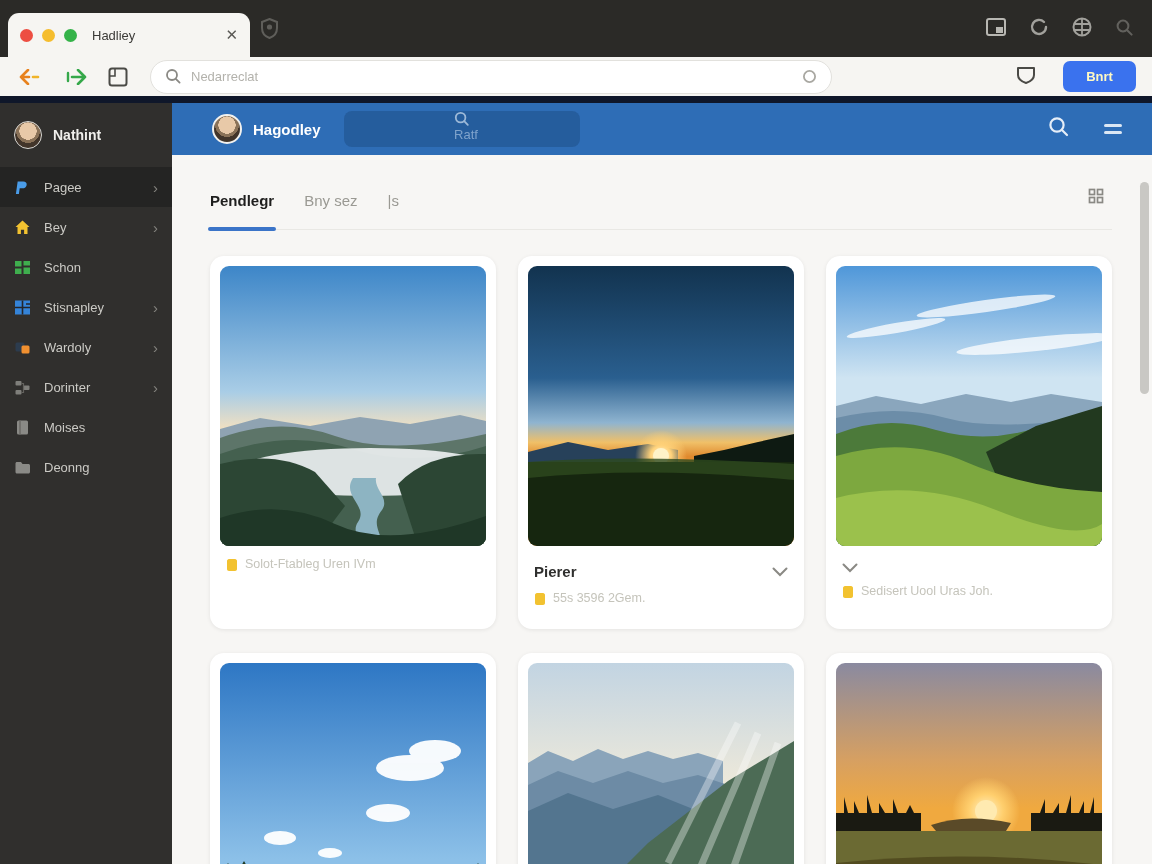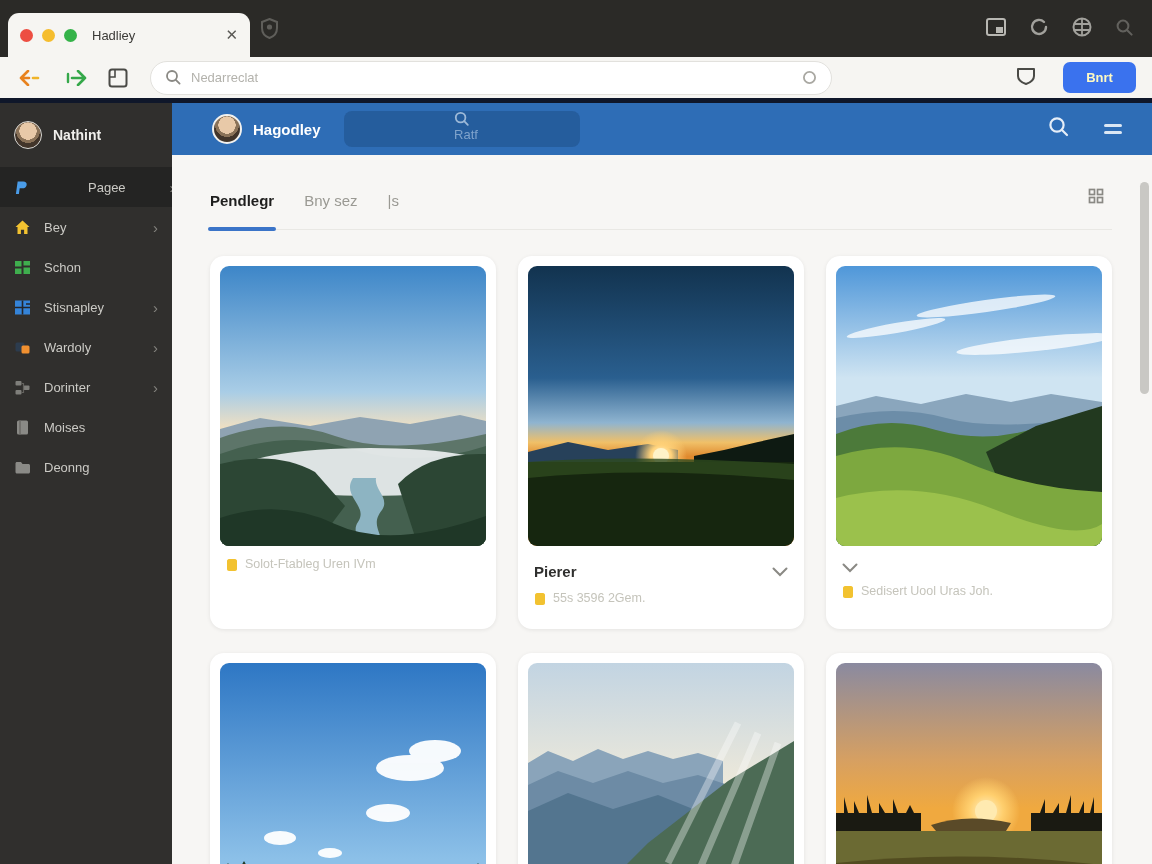--- a/index.html
+++ b/index.html
@@ -13,39 +13,39 @@
     background:#f6f5f2; border-radius:11px 11px 0 0; display:flex; align-items:center; padding:0 12px; }
   .dot { width:13px; height:13px; border-radius:50%; margin-right:9px; }
   .dot.red{background:#ed4e42;} .dot.yellow{background:#f5bd2e;} .dot.green{background:#35b349;}
   .tab-title { font-size:13px; color:#3c3b38; margin-left:6px; flex:1; }
   .tab-close { color:#5a5955; font-size:15px; cursor:default; }
   .chrome-shield { position:absolute; left:260px; top:18px; opacity:.55; }
   .chrome-right { position:absolute; right:18px; top:16px; display:flex; gap:22px; align-items:center; }
 
   
   .toolbar { position:absolute; top:57px; left:0; width:1152px; height:46px; background:#f6f5f2;
-    display:flex; align-items:center; border-bottom:5px solid #0f172a; }
+    display:flex; align-items:center; border-bottom:7px solid #0f172a; }
   .nav-ic { margin-left:18px; display:flex; align-items:center; }
   .urlbar { margin-left:22px; width:682px; height:34px; background:#fff; border:1px solid #e2e1dd;
     border-radius:17px; display:flex; align-items:center; padding:0 14px; }
   .url-text { font-size:13px; color:#b3b2ac; margin-left:9px; flex:1; }
   .toolbar-right { position:absolute; right:16px; display:flex; align-items:center; gap:26px; }
   .action-btn { width:73px; height:31px; background:#3a72ee; color:#fef9c3; border:none; border-radius:7px;
     font-size:13px; font-weight:bold; font-family:"Liberation Sans",sans-serif; cursor:pointer; }
 
   
   .app { position:absolute; top:103px; left:0; width:1152px; height:761px; display:flex; }
   .sidebar { width:172px; background:#302f2d; flex-shrink:0; }
   .side-user { height:64px; display:flex; align-items:center; padding-left:14px; }
   .avatar { width:28px; height:28px; border-radius:50%;
     background:radial-gradient(circle at 50% 35%, #e8c9a8 0 40%, #8a7258 41% 55%, #42352a 56% 100%);
     border:1px solid #d9d8d4; }
   .side-user-name { color:#f0efec; font-size:14px; font-weight:bold; margin-left:11px; }
   .side-item { height:40px; display:flex; align-items:center; padding:0 14px; cursor:pointer; }
-  .side-item.active { background:#242423;gap:44px; }
+  .side-item.active { background:#242423; }
   .side-item .ic { width:17px; height:17px; display:flex; }
   .side-item .lbl { color:#cbcac5; font-size:13px; margin-left:13px; flex:1; }
   .side-item .chev { color:#84837e; font-size:15px; }
 
   .main { flex:1; position:relative; background:#f7f6f4; }
   .appbar { height:52px; background:#2e6db6; display:flex; align-items:center; padding-left:40px; position:relative; }
   .appbar .avatar { width:30px; height:30px; border:2px solid #f2f1ee; }
   .app-name { color:#fff; font-size:15px; font-weight:bold; margin-left:11px; }
   .hsearch { margin-left:23px; width:236px; height:36px; background:rgba(10,35,70,.22); border-radius:8px;
     display:flex; align-items:center; padding:0 12px;flex-direction:column; }

